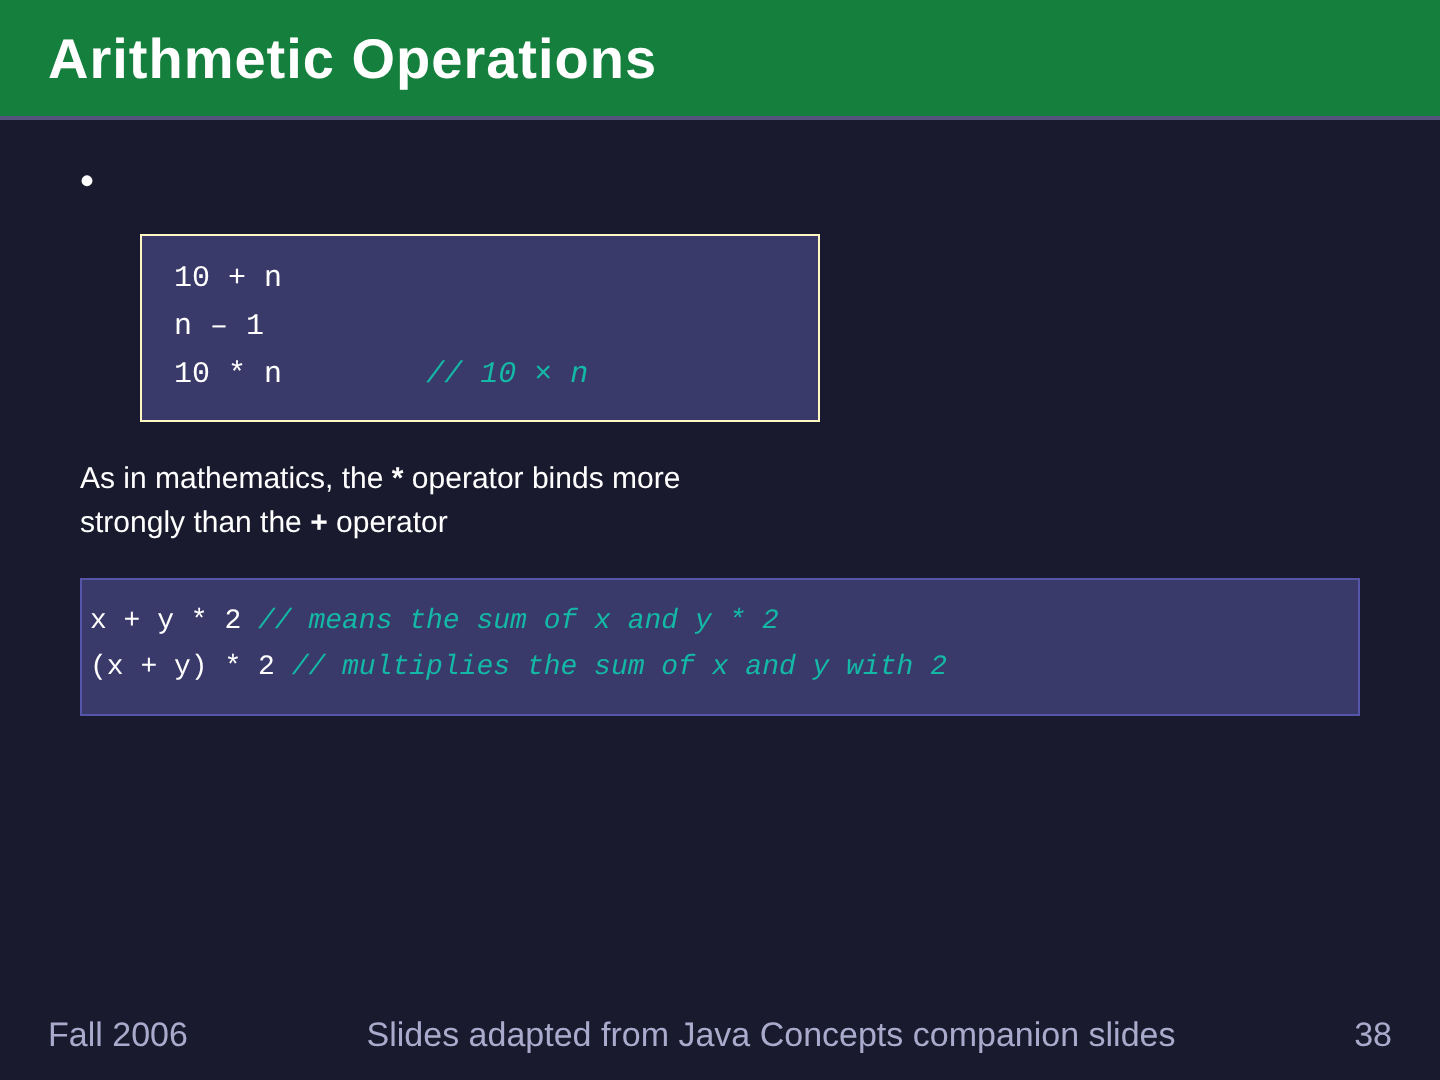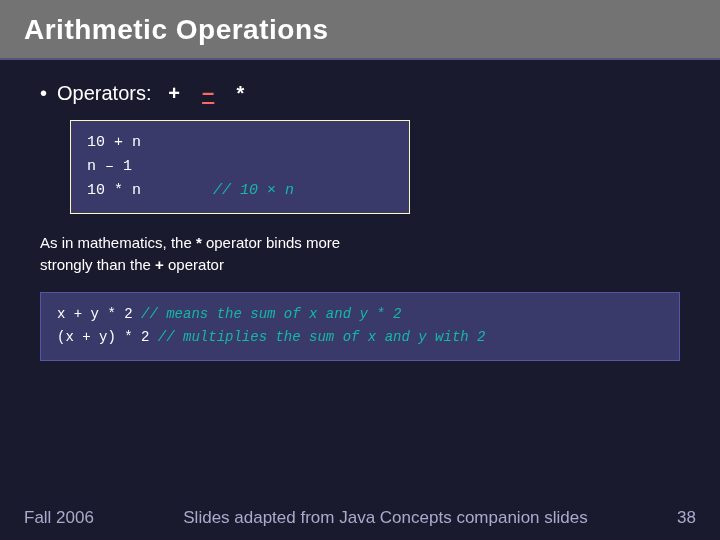--- a/index.html
+++ b/index.html
@@ -15,21 +15,21 @@
 
     .slide {
       width: 720px;
       height: 540px;
       background-color: #1a1a2e;
       padding: 0;
       position: relative;
     }
 
     .title-bar {
-      background-color: #737373;
+      background-color: #15803d;
       padding: 14px 24px 12px 24px;
       border-bottom: 2px solid #555580;
     }
 
     .title-text {
       font-size: 28px;
       font-weight: bold;
       color: #ffffff;
       letter-spacing: 0.5px;
     }
@@ -85,21 +85,21 @@
       color: #ffffff;
       margin-bottom: 18px;
       display: inline-block;
       min-width: 340px;
       line-height: 1.6;
     }
 
     .code-block-wide {
       background-color: #3a3a6a;
       border: 1px solid #5555aa;
-      padding: 10px 16px;
+      padding: 10px 4px;
       font-family: 'Courier New', Courier, monospace;
       font-size: 14px;
       color: #ffffff;
       margin-bottom: 18px;
       display: block;
       width: 100%;
       line-height: 1.7;
     }
 
     .comment-text {
@@ -137,29 +137,20 @@
 
   <div class="title-bar">
     <span class="title-text">Arithmetic Operations</span>
   </div>
 
   <div class="content">
 
     
     <div class="bullet-row">
       <span class="bullet-dot">•</span>
-      <span class="bullet-label">
-        <span>Operators:</span>
-        &nbsp;
-        <span class="operator-plus">+</span>
-        &nbsp;&nbsp;
-        <span class="operator-minus">–</span>
-        &nbsp;&nbsp;
-        <span class="operator-star">*</span>
-      </span>
     </div>
 
     
     <div class="code-block" style="margin-left: 30px;">
       <div>
         <span>10 + n</span>
       </div>
       <div>
         <span>n – 1</span>
       </div>

